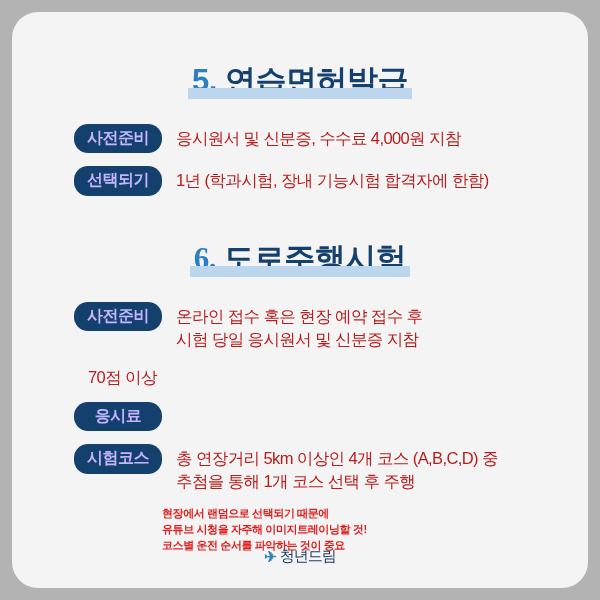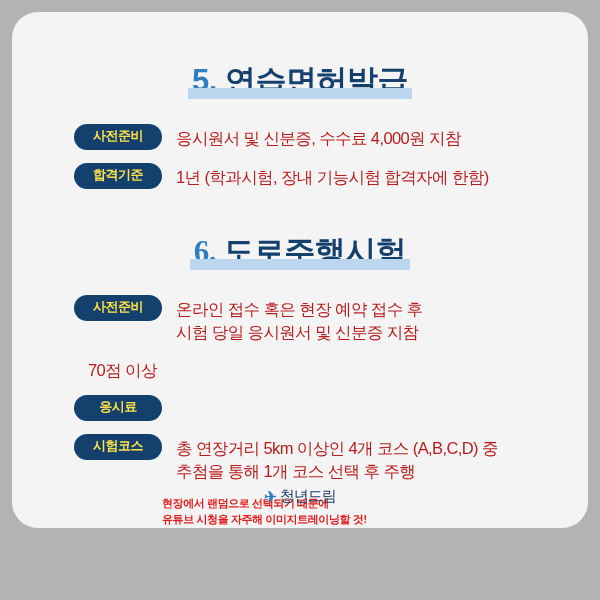--- a/index.html
+++ b/index.html
@@ -11,21 +11,21 @@
     height: 600px;
     background: #b3b3b3;
     font-family: "Liberation Sans", sans-serif;
     overflow: hidden;
   }
   .card {
     position: absolute;
     left: 12px;
     top: 12px;
     width: 576px;
-    height: 516px;
+    height: 576px;
     background: #f4f4f4;
     border-radius: 26px;
     box-sizing: border-box;
     overflow: hidden;
   }
 
   
   .section-title {
     text-align: center;
     font-weight: bold;
@@ -68,22 +68,22 @@
   }
   .row {
     display: flex;
     align-items: flex-start;
     margin-bottom: 13px;
   }
   .tag {
     flex: 0 0 auto;
     min-width: 88px;
     background: #14406e;
-    color: #fde047;
-    font-size: 13px;
+    color: #c4b5fd;
+    font-size: 16px;
     font-weight: bold;
     text-align: center;
     border-radius: 14px;
     padding: 5px 12px 6px 12px;
     box-sizing: border-box;
     letter-spacing: -0.5px;
     line-height: 1.15;
     font-family: Liberation Serif, serif;
   }
   .val {
@@ -149,21 +149,21 @@
       <span class="txt">연습면허발급</span>
     </span>
   </div>
 
   <div class="rows">
     <div class="row">
       <div class="tag">사전준비</div>
       <div class="val">응시원서 및 신분증, 수수료 4,000원 지참</div>
     </div>
     <div class="row">
-      <div class="tag">합격기준</div>
+      <div class="tag">선택되기</div>
       <div class="val">1년 (학과시험, 장내 기능시험 합격자에 한함)</div>
     </div>
   </div>
 
   <div class="section-title title-6">
     <span class="title-inner">
       <span class="hl" style="left:-4px; right:-4px;"></span>
       <span class="num">6.</span>
       <span class="txt">도로주행시험</span>
     </span>

